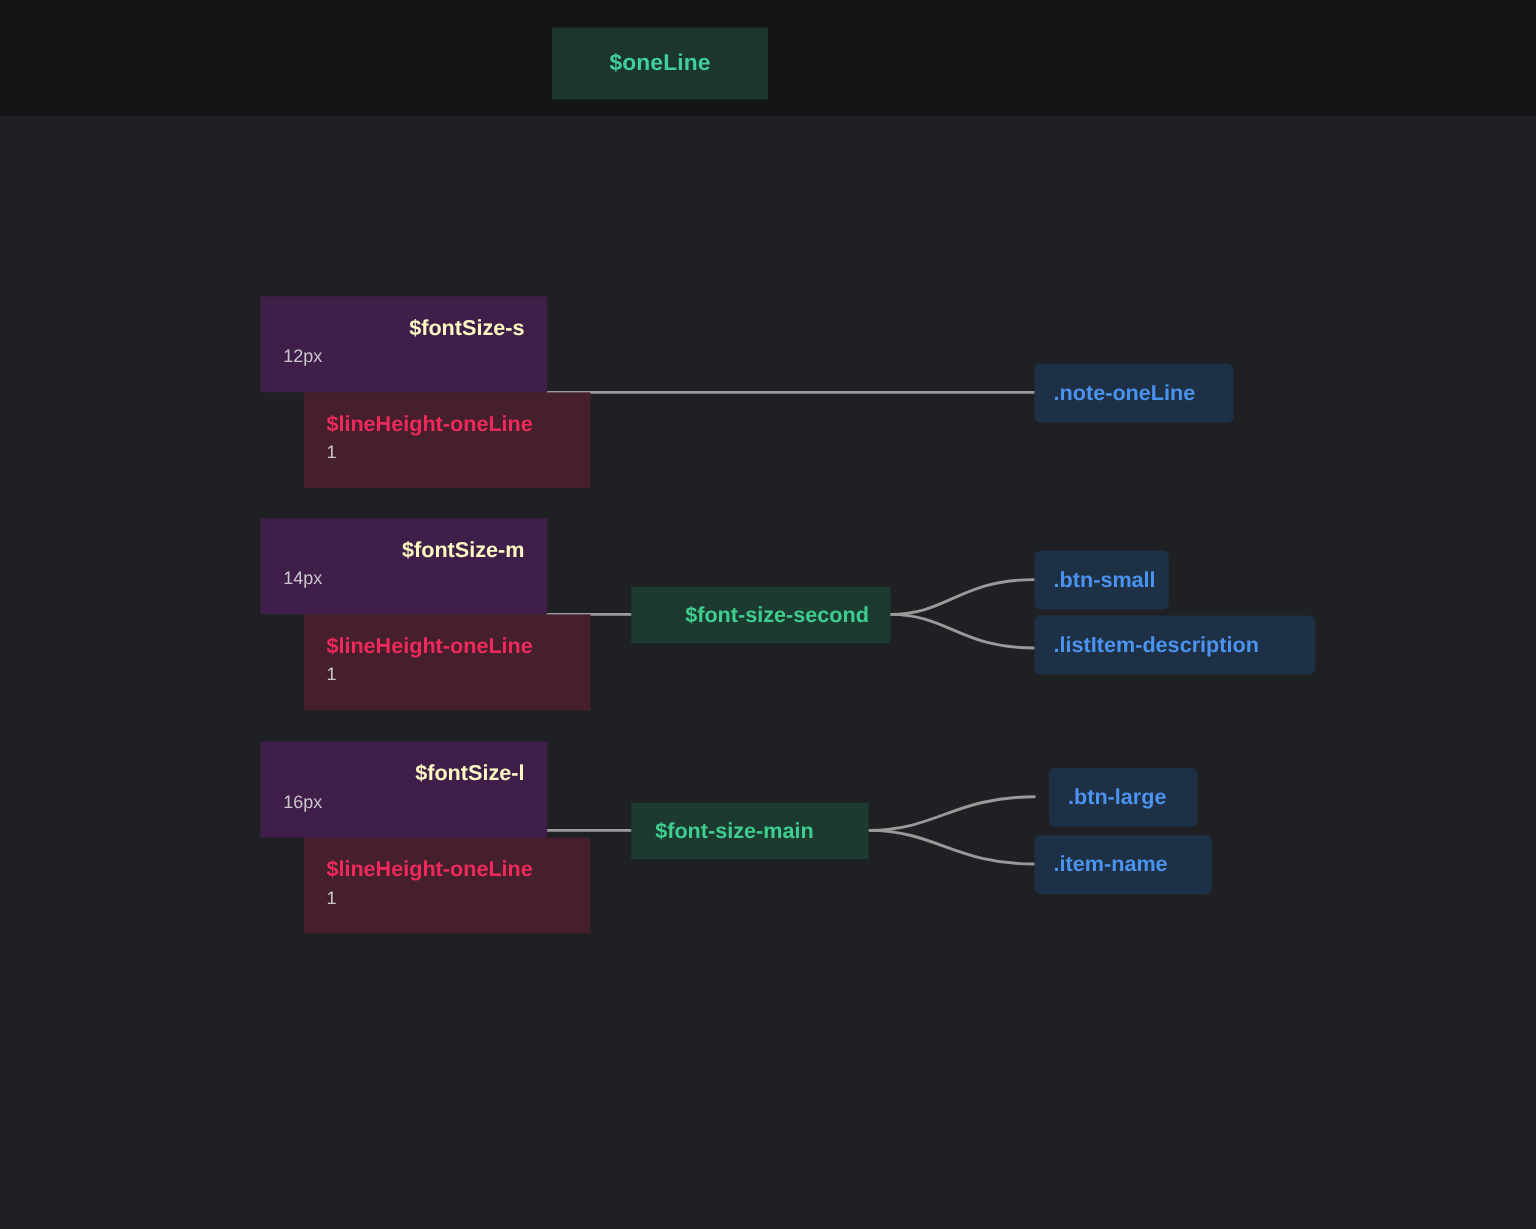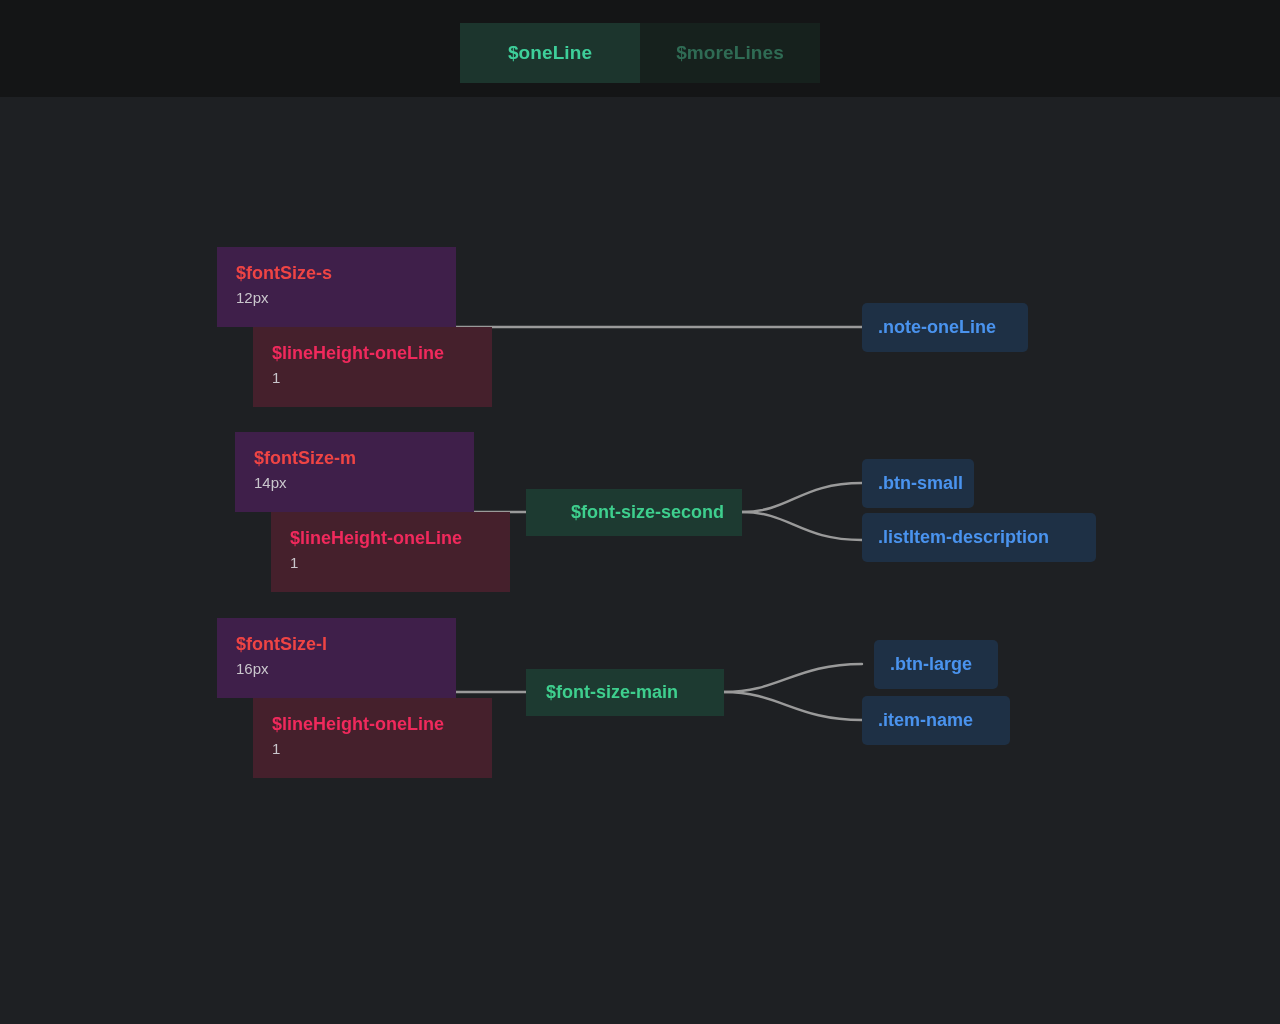--- a/index.html
+++ b/index.html
@@ -53,21 +53,21 @@
     width: 239px; height: 80px;
     padding: 14px 19px 0 19px;
   }
   .tok-block.size {   background: #3f1f4a; }
   .tok-block.lh   {   background: #45202c; margin-left: 36px; }
   .tok-name {
     font-size: 18px; font-weight: 700;
     line-height: 24px;
     white-space: nowrap;
   }
-  .tok-block.size .tok-name { color: #ef4444; }
+  .tok-block.size .tok-name { color: #fef9c3; text-align: right; }
   .tok-block.lh   .tok-name { color: #f0295c; }
   .tok-value {
     font-size: 15px; font-weight: 400;
     line-height: 22px;
     color: #c9c6cc;
     margin-top: 2px;
   }
 
   
   .alias-node {
@@ -93,21 +93,20 @@
     white-space: nowrap;
     cursor: pointer;
   }
 </style>
 </head>
 <body>
 
 <div id="header-bar">
   <div id="tab-strip">
     <div class="tab active">$oneLine</div>
-    <div class="tab inactive">$moreLines</div>
   </div>
 </div>
 
 <div id="canvas">
 
   <svg id="edge-layer" viewBox="0 0 1280 927" xmlns="http://www.w3.org/2000/svg">
     <g fill="none" stroke="#9a9a9a" stroke-width="2.4" stroke-linecap="round">
 
       <path d="M456,230 L862,230"></path>
 
@@ -129,21 +128,21 @@
     <div class="tok-block size">
       <div class="tok-name">$fontSize-s</div>
       <div class="tok-value">12px</div>
     </div>
     <div class="tok-block lh">
       <div class="tok-name">$lineHeight-oneLine</div>
       <div class="tok-value">1</div>
     </div>
   </div>
 
-  <div class="node token-group" style="left:235px; top:335px;">
+  <div class="node token-group" style="left:217px; top:335px;">
     <div class="tok-block size">
       <div class="tok-name">$fontSize-m</div>
       <div class="tok-value">14px</div>
     </div>
     <div class="tok-block lh">
       <div class="tok-name">$lineHeight-oneLine</div>
       <div class="tok-value">1</div>
     </div>
   </div>
 

